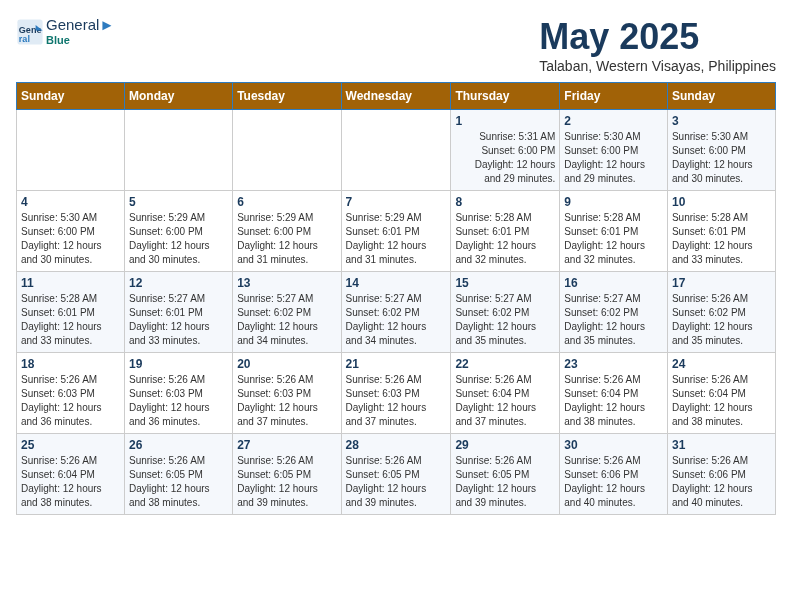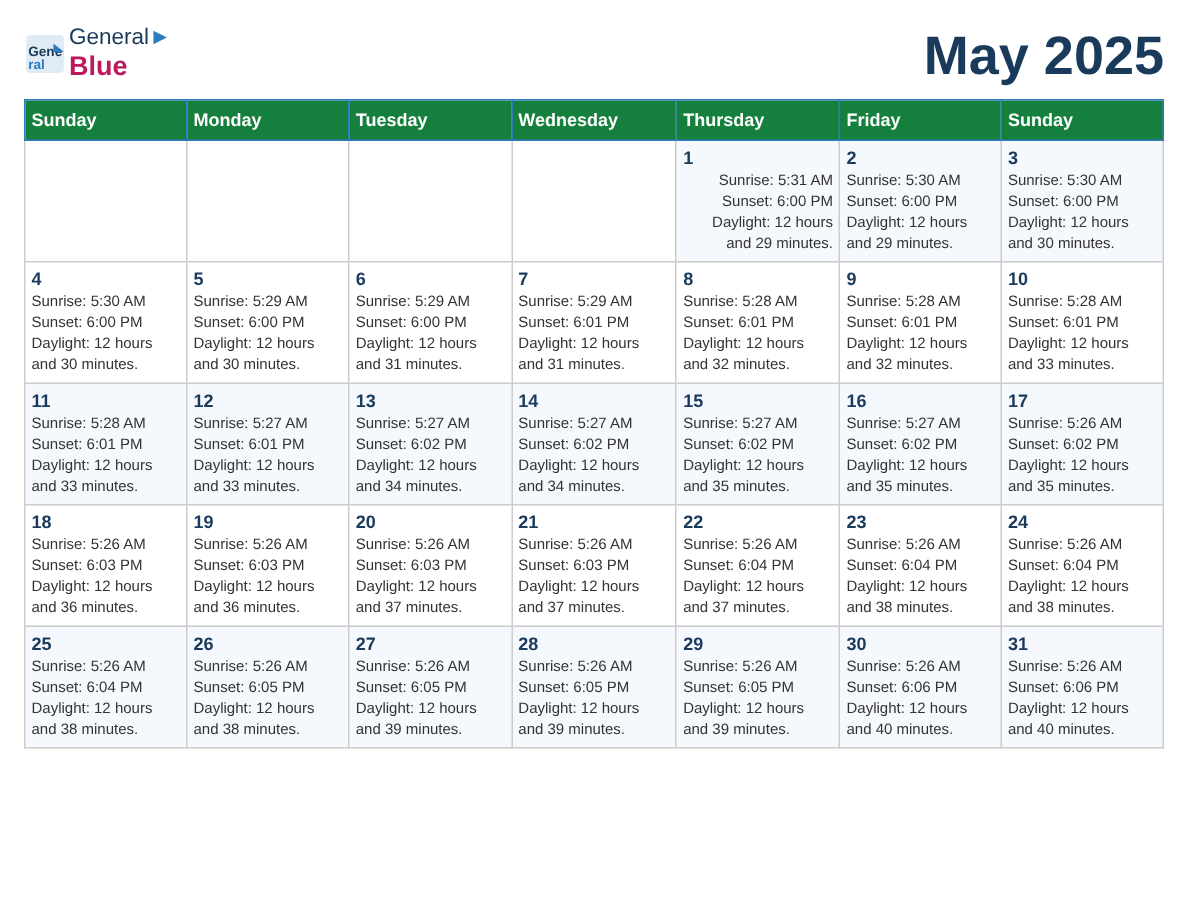--- a/index.html
+++ b/index.html
@@ -36,21 +36,21 @@
     .subtitle {
       font-size: 14px;
       color: #333;
     }
     table {
       width: 100%;
       border-collapse: collapse;
       font-size: 11px;
     }
     thead tr th {
-      background-color: #15803d;
+      background-color: #a16207;
       color: #fff;
       padding: 6px 4px;
       text-align: left;
       font-size: 12px;
       font-weight: bold;
       border: 1px solid #2e7bbf;
     }
     tbody tr td {
       border: 1px solid #ccc;
       vertical-align: top;
@@ -87,25 +87,26 @@
 <div class="header-area">
   <div class="logo">
     <svg class="logo-icon" viewBox="0 0 40 40">
       <rect x="2" y="2" width="36" height="36" rx="4" fill="#2e7bbf" opacity="0.15"></rect>
       <text x="4" y="22" font-size="13" font-weight="bold" fill="#1a3a5c" font-family="Arial">Gene</text>
       <text x="4" y="34" font-size="13" font-weight="bold" fill="#2e7bbf" font-family="Arial">ral</text>
       <polygon points="28,10 38,18 28,18" fill="#2e7bbf"></polygon>
     </svg>
     <div>
       <div style="font-size:15px;font-weight:normal;color:#1a3a5c;line-height:1.2;">General<span style="color:#2e7bbf;">►</span></div>
-      <div style="font-size:18px;font-weight:bold;color:#be185d;line-height:1.2;">Blue</div>
+      <div style="font-size:11px;font-weight:bold;color:#0f766e;line-height:1.2;">Blue</div>
     </div>
   </div>
   <div class="title-area">
     <div class="month-title">May 2025</div>
+    <div class="subtitle">Talaban, Western Visayas, Philippines</div>
   </div>
 </div>
 
 <table>
   <thead>
     <tr>
       <th>Sunday</th>
       <th>Monday</th>
       <th>Tuesday</th>
       <th>Wednesday</th>

